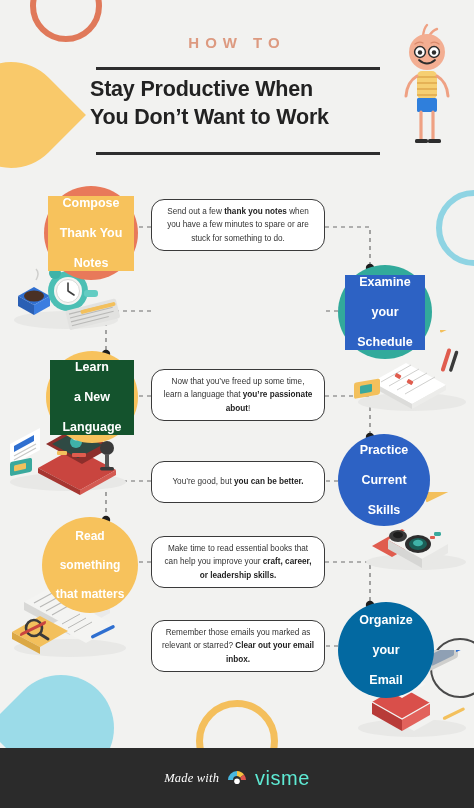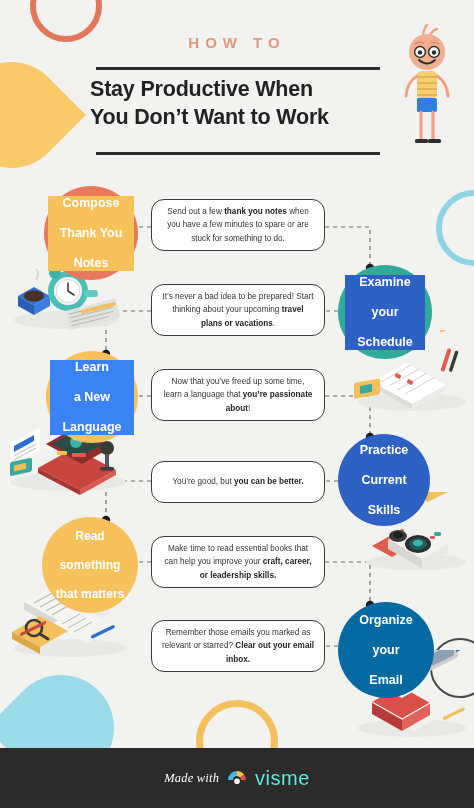--- a/index.html
+++ b/index.html
@@ -334,21 +334,21 @@
     </span>
   </div>
   <div class="bubble b-schedule" style="background: rgb(50, 170, 155);">
     <span style="background: rgb(45, 98, 196);">
       <span>Examine</span><br>
       <span>your</span><br>
       <span>Schedule</span>
     </span>
   </div>
   <div class="bubble b-language" style="background: rgb(247, 194, 92);">
-    <span style="background: #3b82f6;">
+    <span style="background: #14532d;">
       <span>Learn</span><br>
       <span>a New</span><br>
       <span>Language</span>
     </span>
   </div>
   <div class="bubble b-skills">
     <span>
       <span>Practice</span><br>
       <span>Current</span><br>
       <span>Skills</span>
@@ -364,23 +364,20 @@
   <div class="bubble b-email">
     <span>
       <span>Organize</span><br>
       <span>your</span><br>
       <span>Email</span>
     </span>
   </div>
 
   <div class="card c1">
     <p><span>Send out a few </span><b>thank you notes</b><span> when you have a few minutes to spare or are stuck for something to do.</span></p>
-  </div>
-  <div class="card c2">
-    <p><span>It’s never a bad idea to be prepared! Start thinking about your upcoming </span><b>travel plans or vacations</b><span>.</span></p>
   </div>
   <div class="card c3">
     <p><span>Now that you’ve freed up some time, learn a language that </span><b>you’re passionate about</b><span>!</span></p>
   </div>
   <div class="card c4">
     <p><span>You’re good, but </span><b>you can be better.</b></p>
   </div>
   <div class="card c5">
     <p><span>Make time to read essential books that can help you improve your </span><b>craft, career, or leadership skills.</b></p>
   </div>

